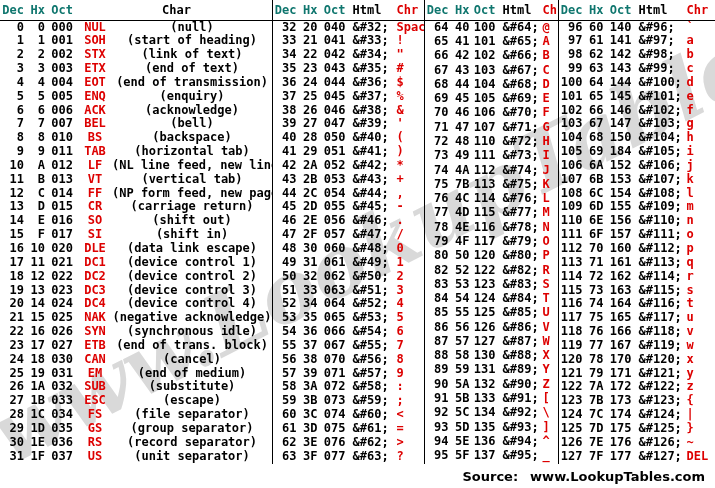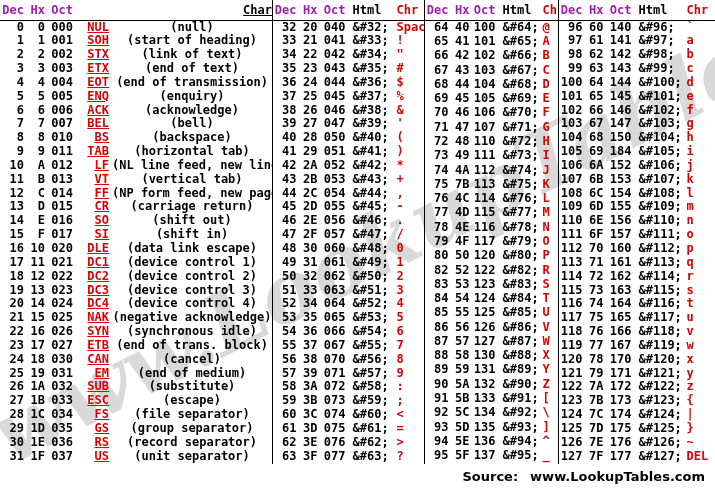--- a/index.html
+++ b/index.html
@@ -17,34 +17,34 @@
     z-index:0; pointer-events:none;
   }
   .tables { position:absolute; left:0; top:0; display:flex; z-index:1; }
   table { border-collapse:collapse; table-layout:fixed; }
   table + table { border-left:1px solid #000; }
   table.g0 { width:272px; }
   table.g1 { width:152px; }
   table.g2 { width:134px; }
   table.g3 { width:157px; }
   th, td { padding:0; white-space:nowrap; overflow:hidden; font-weight:bold; }
-  thead th { height:20px; border-bottom:1px solid #000; vertical-align:middle; color:#a21caf; }
+  thead th { height:20px; border-bottom:1px solid #000; vertical-align:middle; color:#0f766e; }
   tbody td { height:13.85px; line-height:13.85px; vertical-align:middle; }
   col.w-dec  { width:24px; }
   col.w-hx   { width:21px; }
   col.w-oct  { width:28px; }
   col.w-abbr { width:36px; }
   col.w-html { width:46px; }
   .g2 col.w-oct  { width:26px; }
   .g2 col.w-html { width:42px; }
   .g3 col.w-html { width:50px; }
   .col-dec  { text-align:right; }
   .col-hx   { text-align:right; }
   .col-oct  { text-align:right; }
-  .col-abbr { text-align:right; padding-left:8px; color:var(--red,#dd0000);text-decoration:underline; }
+  .col-abbr { text-align:center; padding-left:8px; color:var(--red,#dd0000); }
   .col-desc { text-align:center; padding-left:3px; }
   .col-html { text-align:left; padding-left:7px; }
   .col-chr  { text-align:left; padding-left:5px; color:var(--red,#dd0000); }
   thead .col-abbr, thead .col-html { color:#000; }
   .source {
     position:absolute; right:10px; bottom:4px; z-index:1;
     font-family:"DejaVu Sans", sans-serif; font-weight:bold; font-size:13px; color:#000;
   }
   .source .url { margin-left:12px; }
 </style>

